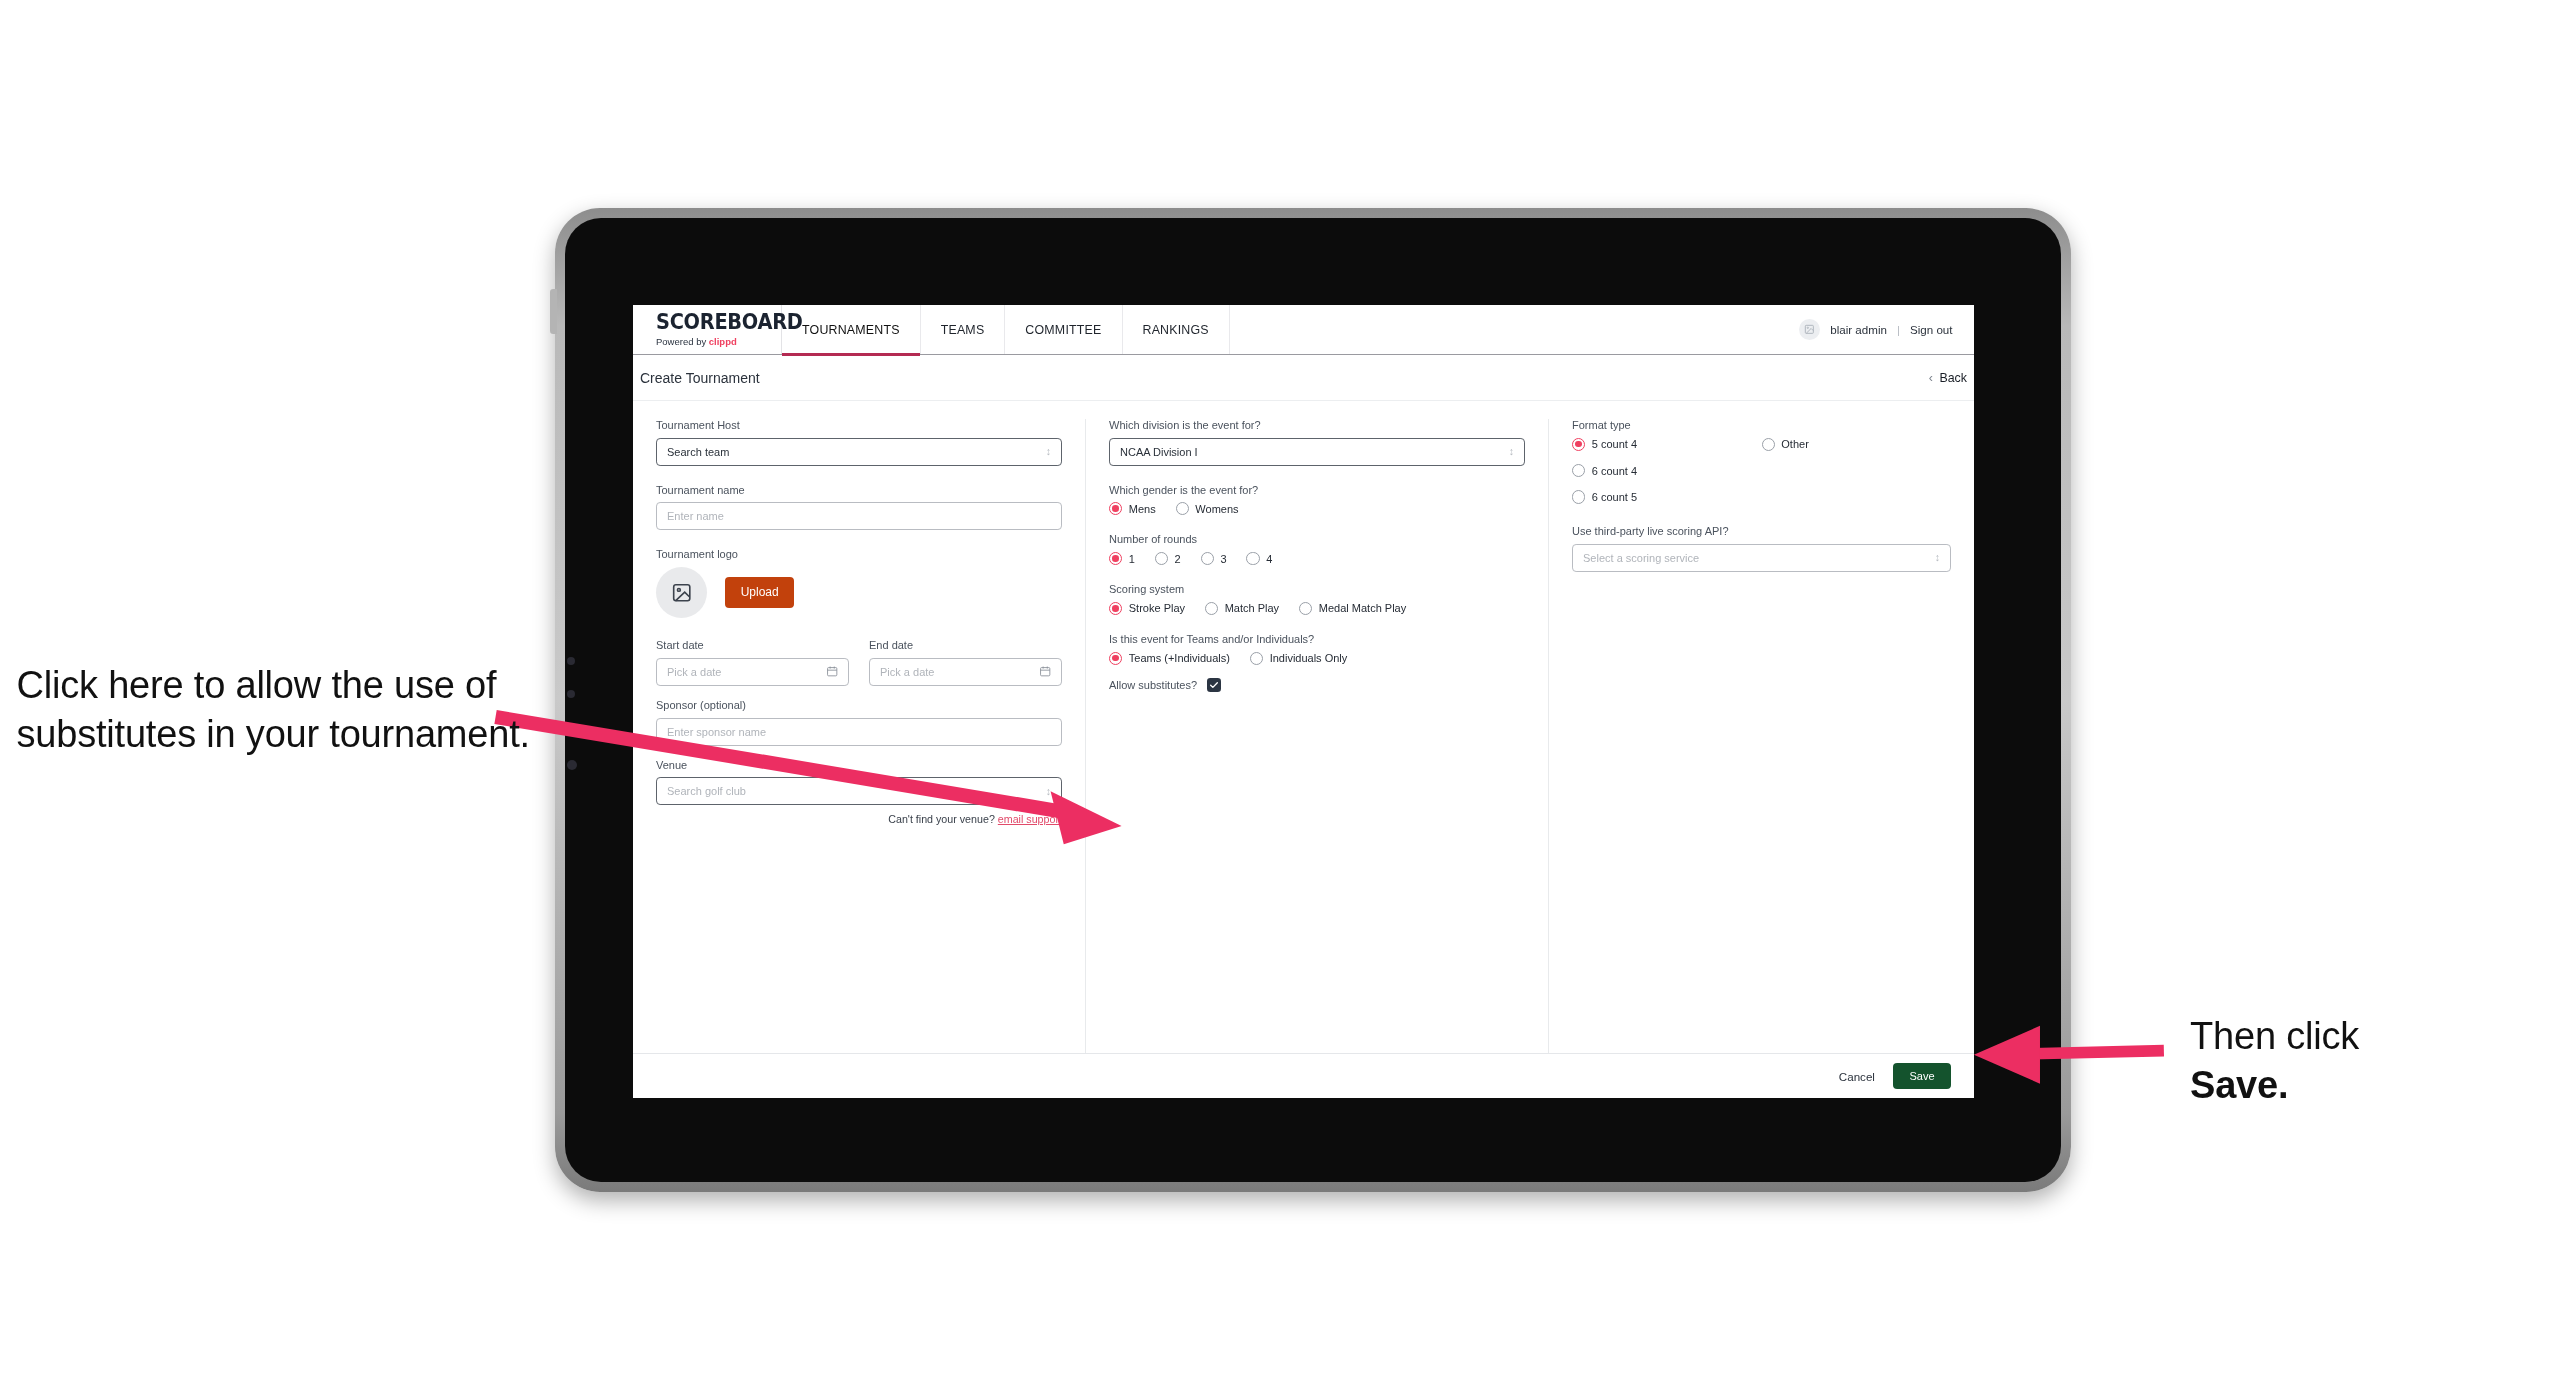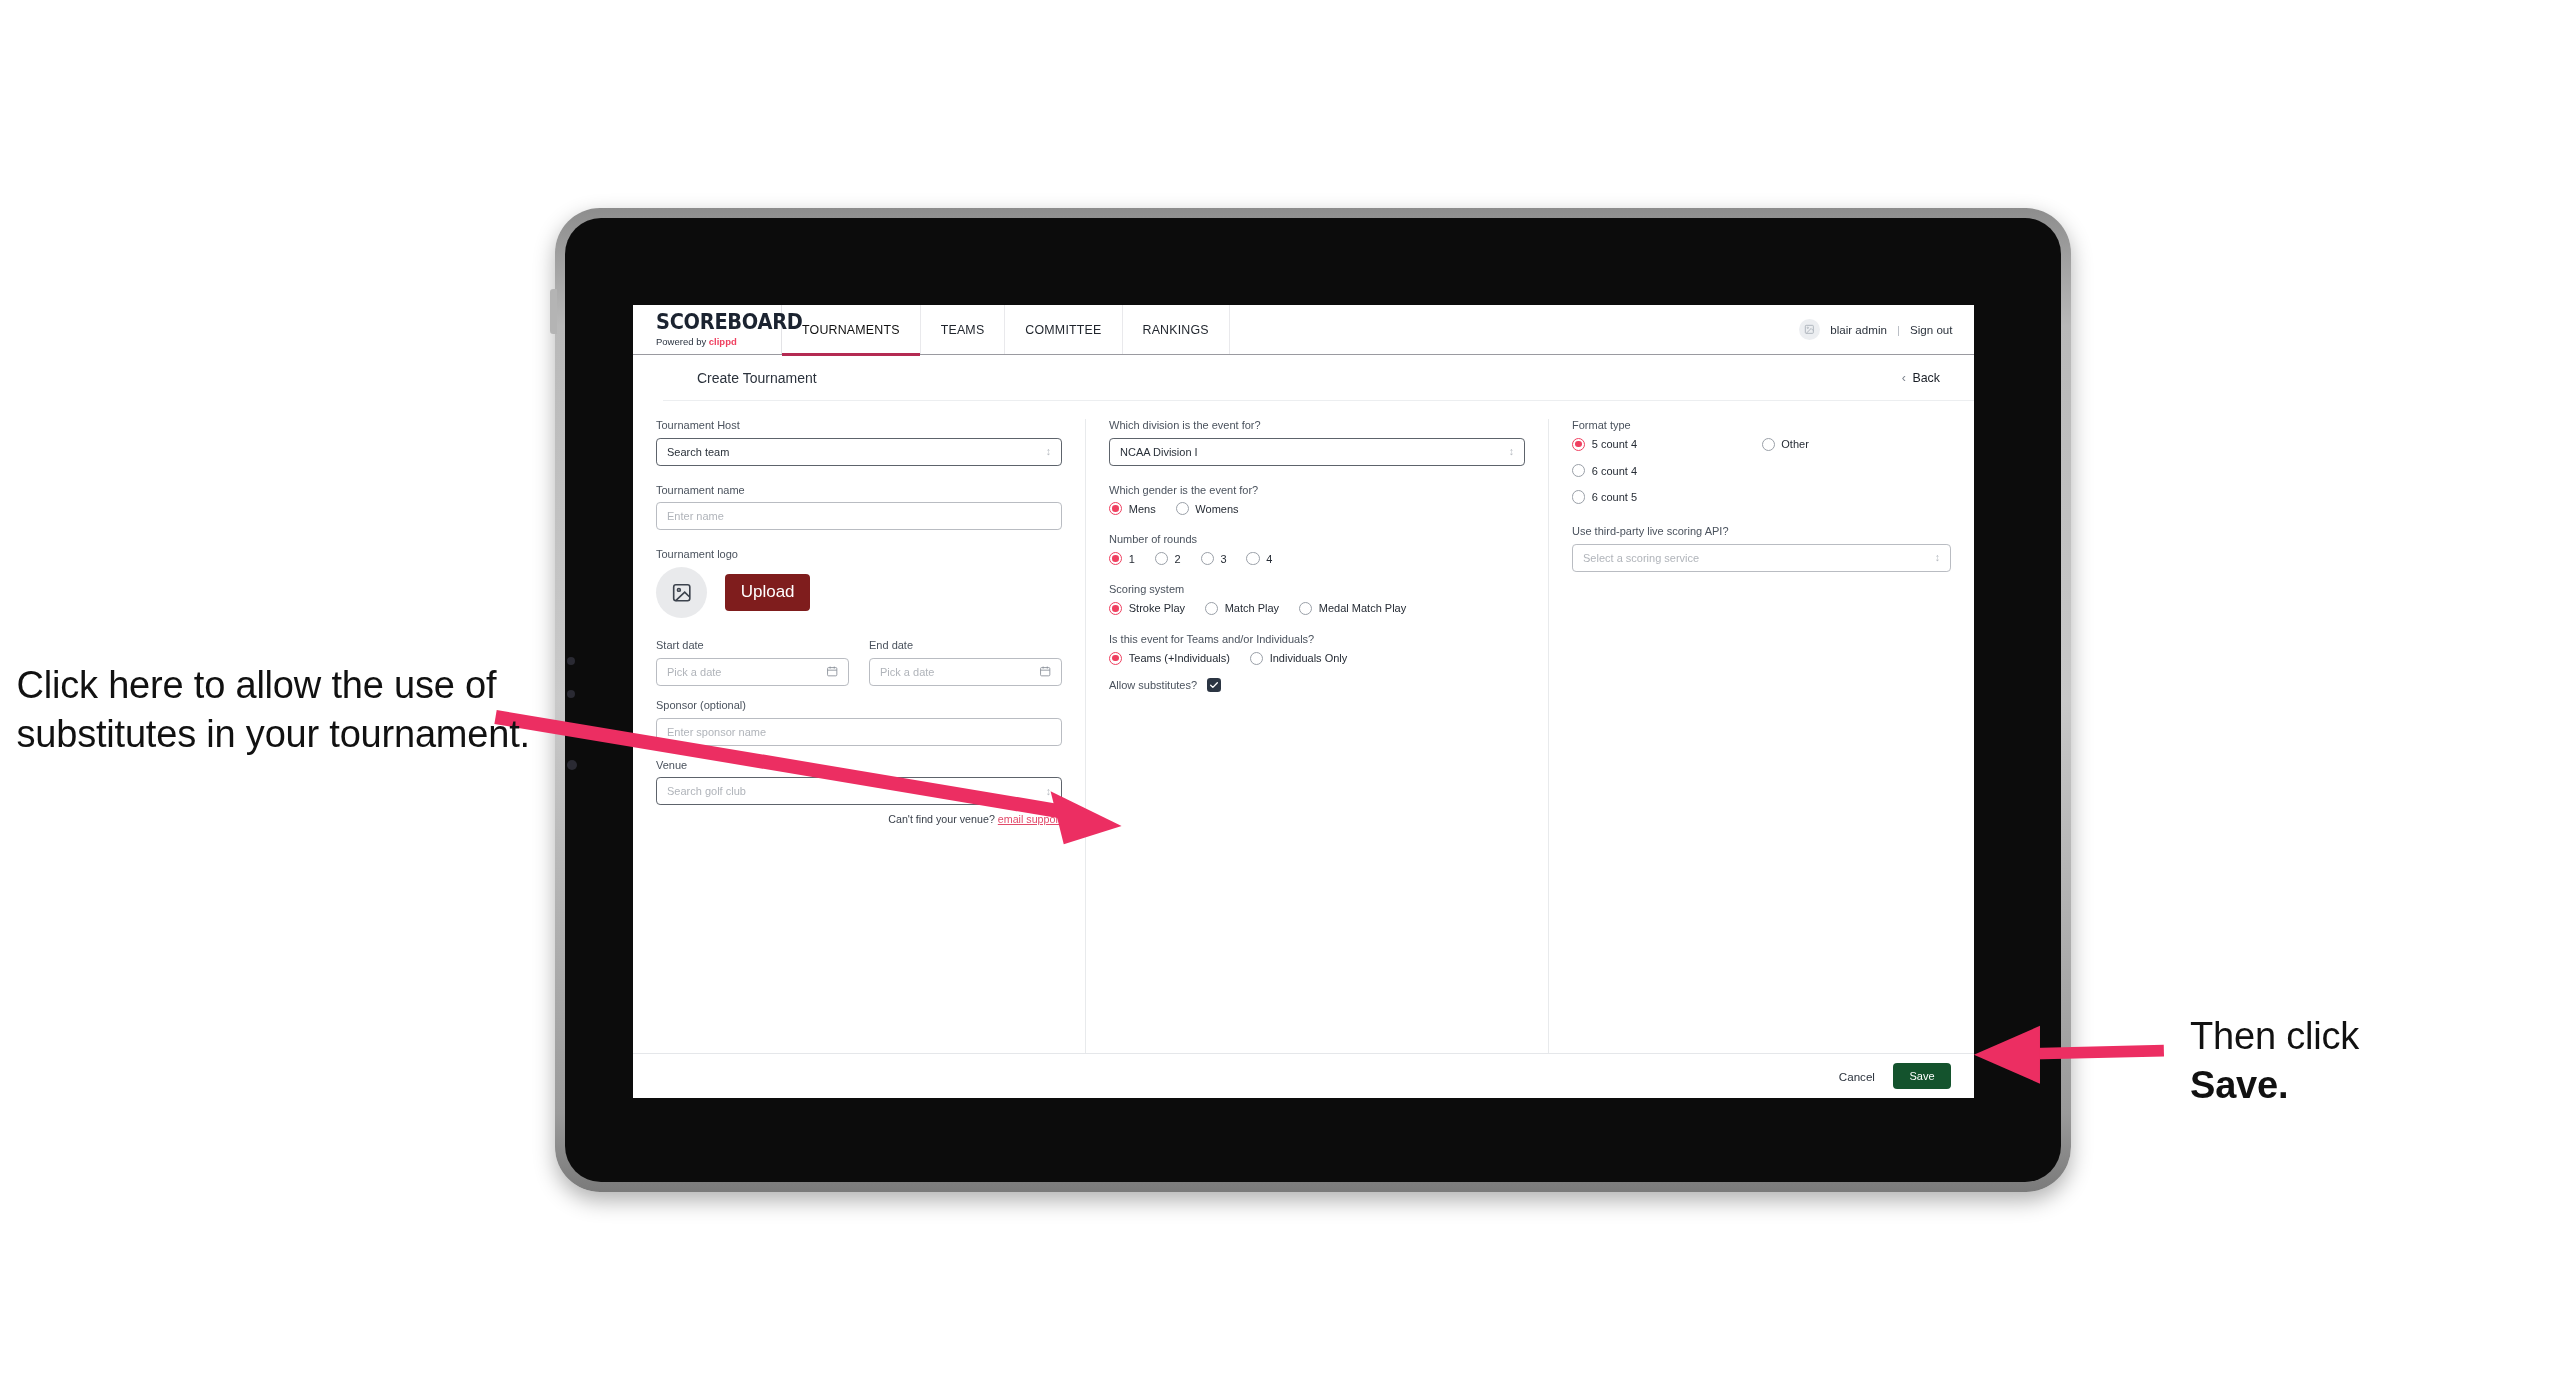--- a/index.html
+++ b/index.html
@@ -59,21 +59,21 @@
   .navtab.active::after { content:""; position:absolute; left:0; right:0; bottom:-1.7px; height:2.5px; background:#b42a52; }
   .appbar-spacer { flex: 1; }
   .userbox { display:flex; align-items:center; gap: 10px; padding-right: 21.5px; }
   .avatar { width: 21.5px; height: 21.5px; border-radius: 50%; background:#eceef1;
             display:flex; align-items:center; justify-content:center; color:#aab0b8; }
   .username { font-size: 11.6px; color:#2c333d; }
   .divider-pipe { color:#b8bcc3; font-size: 11.6px; }
   .signout { font-size: 11.6px; color:#2c333d; cursor:pointer; }
 
   
-  .titlerow { height: 46px; display:flex; align-items:center; padding: 0 34px; border-bottom: 0.8px solid #eceef0; margin-left: 30px; }
+  .titlerow { height: 46px; display:flex; align-items:center; padding: 0 7px; border-bottom: 0.8px solid #eceef0; }
   .page-title { font-size: 14px; color:#2b323c; }
   .titlerow-spacer { flex:1; }
   .backlink { display:flex; align-items:center; gap: 6.6px; font-size: 12.4px; color:#1a1f27; cursor:pointer; }
   .backlink .chev { font-size: 12.4px; color:#7b828c; }
 
   
   .columns { flex: 1; display:flex; padding: 18px 0 0 0; }
   .col { padding: 0 23px; }
   .col1 { width: 453px; border-right: 0.8px solid #e8eaec; }
   .col2 { width: 463px; border-right: 0.8px solid #e8eaec; }
@@ -88,21 +88,21 @@
   .input.strong { border-color:#5d636b; color:#2a313a; }
   .input .tail { margin-left:auto; color:#b7bbc1; font-size: 10.7px; line-height:1; }
   .input .cal { margin-left:auto; color:#8a9099; }
   .gap-16 { height: 13.2px; } .gap-22 { height: 18px; }
   .gap-26 { height: 21.5px; }
 
   
   .logo-row { display:flex; align-items:center; gap: 18px; margin-top: 3.3px; }
   .logo-circle { width: 51px; height: 51px; border-radius: 50%; background:#e9eaec;
                  display:flex; align-items:center; justify-content:center; color:#3c434d; }
-  .upload-btn { background:#7f1d1d; color:#fff; font-size: 17px; border-radius: 4.1px;
+  .upload-btn { background:#c2410c; color:#fff; font-size: 12px; border-radius: 4.1px;
                 padding: 8.3px 15.7px; cursor:pointer; }
 
   .two-dates { display:flex; gap: 20px; }
   .two-dates > div { flex: 1; }
   .venue-help { text-align:right; font-size: 10.7px; color:#3a414b; margin-top: 7.4px; }
   .venue-help a { color:#e14a6a; text-decoration: underline; cursor:pointer; }
 
   
   .radio-row { display:flex; align-items:center; gap: 8.3px; flex-wrap: wrap; }
   .radio-item { display:flex; align-items:center; gap: 6.6px; margin-right: 11.6px; cursor:pointer; }

